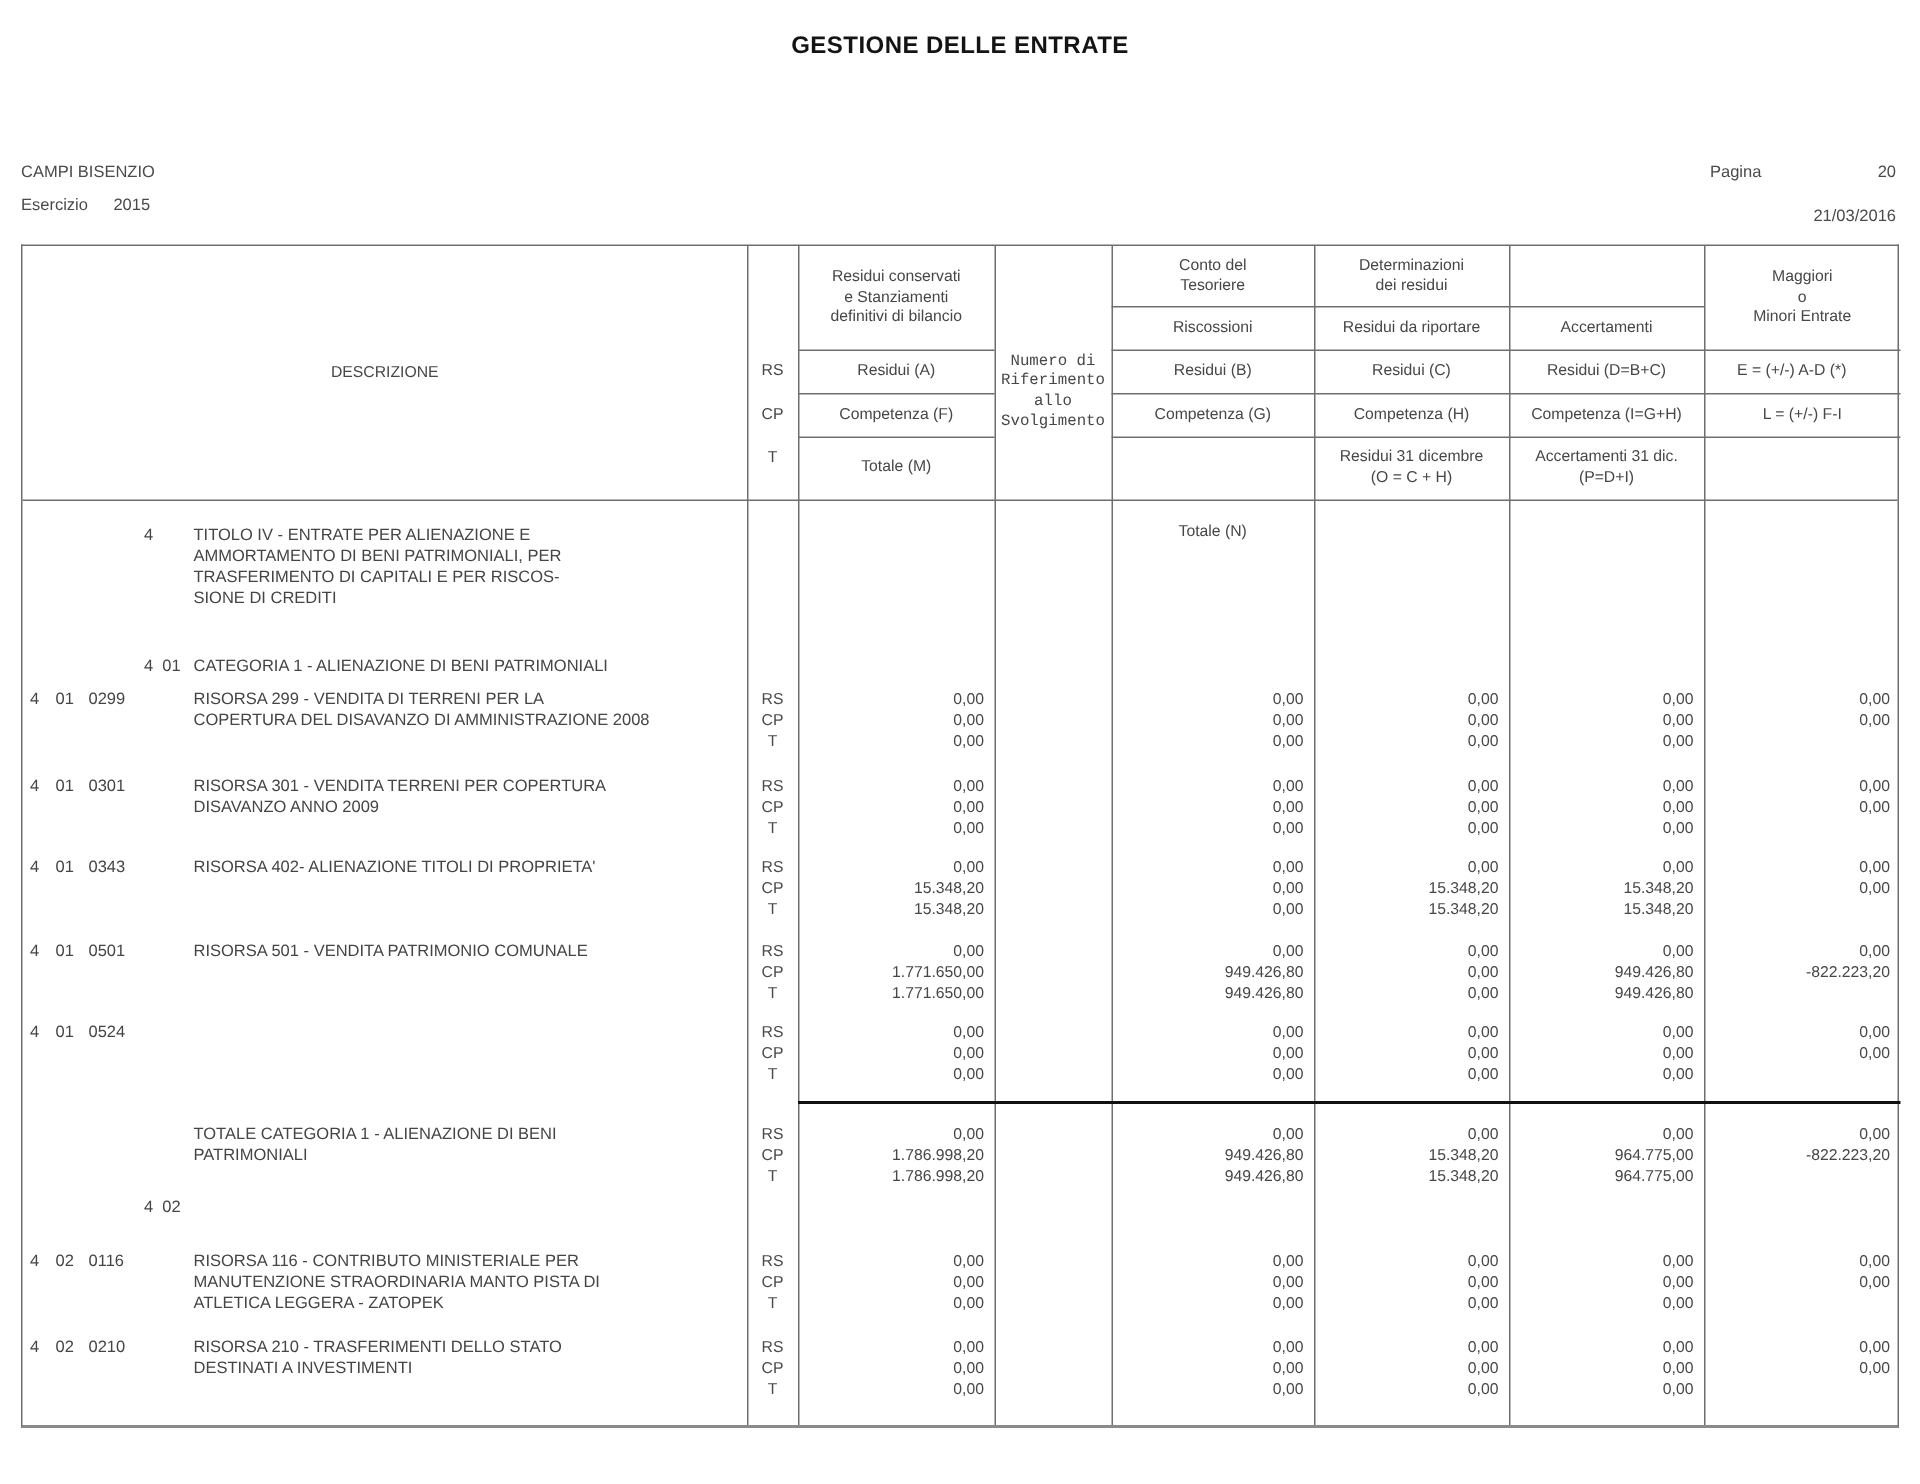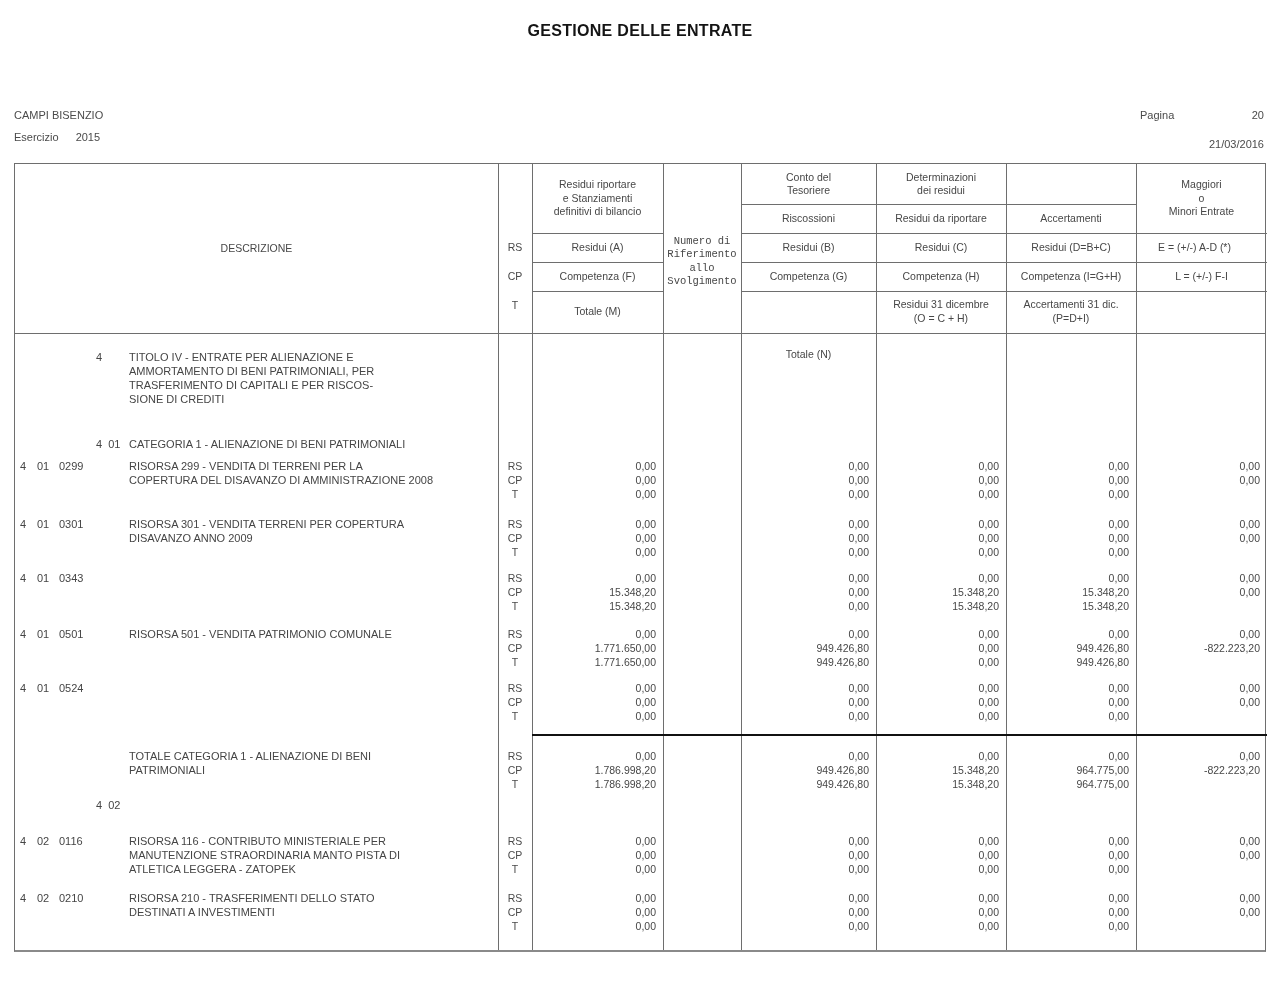--- a/index.html
+++ b/index.html
@@ -49,21 +49,21 @@
 <div class="meta" style="right:16px;top:138px;">21/03/2016</div>
 
 <div class="table">
 
   <div class="thead">
     <div class="hcell" style="left:0;top:0;width:483px;height:169px;">DESCRIZIONE</div>
     <div class="hcell" style="left:483px;top:69px;width:34px;height:29px;">RS</div>
     <div class="hcell" style="left:483px;top:98px;width:34px;height:29px;">CP</div>
     <div class="hcell" style="left:483px;top:127px;width:34px;height:29px;">T</div>
 
-    <div class="hcell" style="left:517px;top:0;width:131px;height:69px;">Residui riportare
+    <div class="hcell" style="left:517px;top:0;width:131px;height:69px;">Residui conservati
 e Stanziamenti
 definitivi di bilancio</div>
     <div class="hcell" style="left:517px;top:69px;width:131px;height:29px;">Residui (A)</div>
     <div class="hcell" style="left:517px;top:98px;width:131px;height:29px;">Competenza (F)</div>
     <div class="hcell" style="left:517px;top:127px;width:131px;height:41px;">Totale (M)</div>
 
     <div class="hcell" style="left:648px;top:40px;width:78px;height:115px;font-family:Liberation Mono, monospace;">Numero di
 Riferimento
 allo
 Svolgimento</div>
@@ -180,20 +180,21 @@
 0,00
 0,00</div>
         <div class="cell num" style="left: 1121px; width: 131px;">0,00
 0,00</div>
       </div>
       <div class="row row-risorsa" style="top: 407px;">
         <div class="cell desc">
           <div class="code" style="left: 5px;">4</div>
           <div class="code" style="left: 22px;">01</div>
           <div class="code" style="left: 44px;">0343</div>
+          <div class="desc-text">RISORSA 402- ALIENAZIONE TITOLI DI PROPRIETA'</div>
         </div>
         <div class="cell rsl">RS
 CP
 T</div>
         <div class="cell num" style="left: 517px; width: 131px;">0,00
 15.348,20
 15.348,20</div>
         <div class="cell num" style="left: 726px; width: 135px;">0,00
 0,00
 0,00</div>

